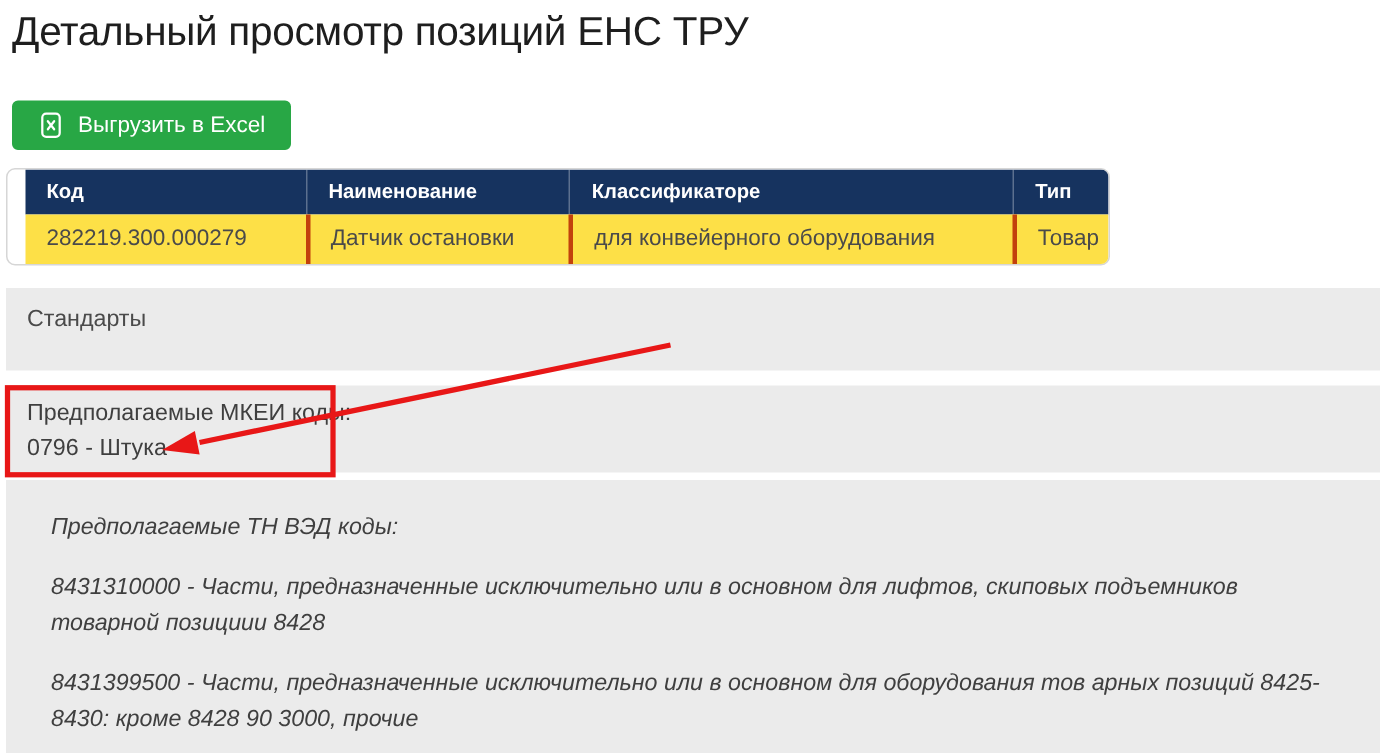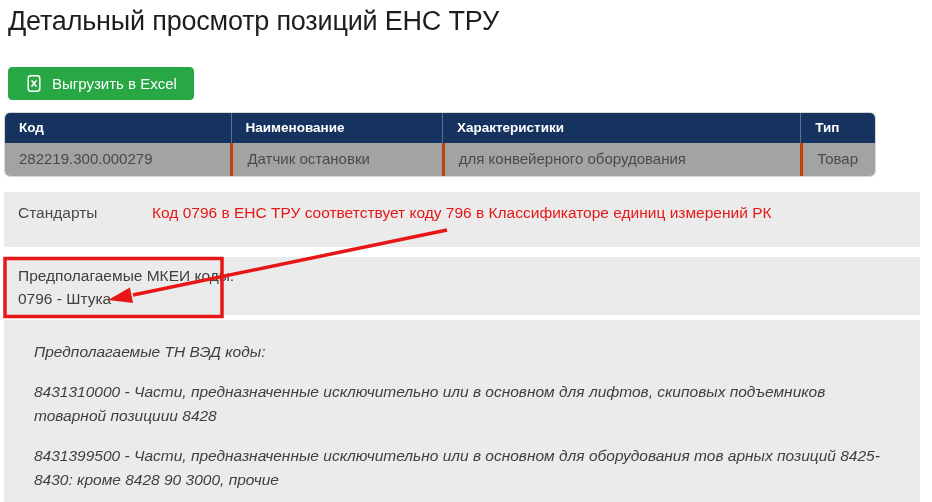--- a/index.html
+++ b/index.html
@@ -38,37 +38,38 @@
     font-size: 15px;
     font-family: "Liberation Sans", sans-serif;
     cursor: pointer;
     text-align: right;
   }
   .export-btn svg { display: block; }
 
   
   .grid {
     margin-top: 12px;
-    width: 872px;
+    width: 736px;
     border: 1px solid #d6d6d6;
     border-radius: 6px;
     overflow: hidden;
     background: #ffffff;
+    padding-left: 12px;
   }
   .grid-header { display: flex; background: #16335f; height: 30px; }
   .grid-header .hcell {
     color: #ffffff;
     font-size: 13.5px;
     font-weight: 700;
     line-height: 30px;
     padding-left: 14px;
     border-left: 1px solid rgba(255,255,255,0.30);
   }
   .grid-header .hcell:first-child { border-left: none; }
-  .grid-row { display: flex; background: #a3a3a3; height: 33px; }
+  .grid-row { display: flex; background: #fde047; height: 33px; }
   .grid-row .cell {
     color: #4a4a4a;
     font-size: 15px;
     line-height: 32px;
     padding-left: 14px;
     border-left: 3px solid #c2410c;
     white-space: nowrap;
     overflow: hidden;
   }
   .grid-row .cell:first-child { border-left: none; }
@@ -115,34 +116,33 @@
         <path d="M6.9 6.8 L11.1 12.2 M11.1 6.8 L6.9 12.2" stroke="#ffffff" stroke-width="1.5" stroke-linecap="round"></path>
       </svg>
     </span>
     <span>Выгрузить в Excel</span>
   </button>
 
   <div class="grid">
     <div class="grid-header">
       <div class="hcell col-code">Код</div>
       <div class="hcell col-name">Наименование</div>
-      <div class="hcell col-chars">Характеристики</div>
+      <div class="hcell col-chars">Классификаторе</div>
       <div class="hcell col-type">Тип</div>
     </div>
     <div class="grid-row">
       <div class="cell col-code">282219.300.000279</div>
       <div class="cell col-name">Датчик остановки</div>
       <div class="cell col-chars">для конвейерного оборудования</div>
       <div class="cell col-type">Товар</div>
     </div>
   </div>
 
   <div class="gray-box box-standards">
     <span class="std-label">Стандарты</span>
-    <span class="std-note">Код 0796 в ЕНС ТРУ соответствует коду 796 в Классификаторе единиц измерений РК</span>
   </div>
 
   <div class="gray-box box-mkei">
     <div>Предполагаемые МКЕИ коды:</div>
     <div>0796 - Штука</div>
   </div>
 
   <div class="gray-box box-tnved">
     <p>Предполагаемые ТН ВЭД коды:</p>
     <p>8431310000 - Части, предназначенные исключительно или в основном для лифтов, скиповых подъемников товарной позициии 8428</p>

